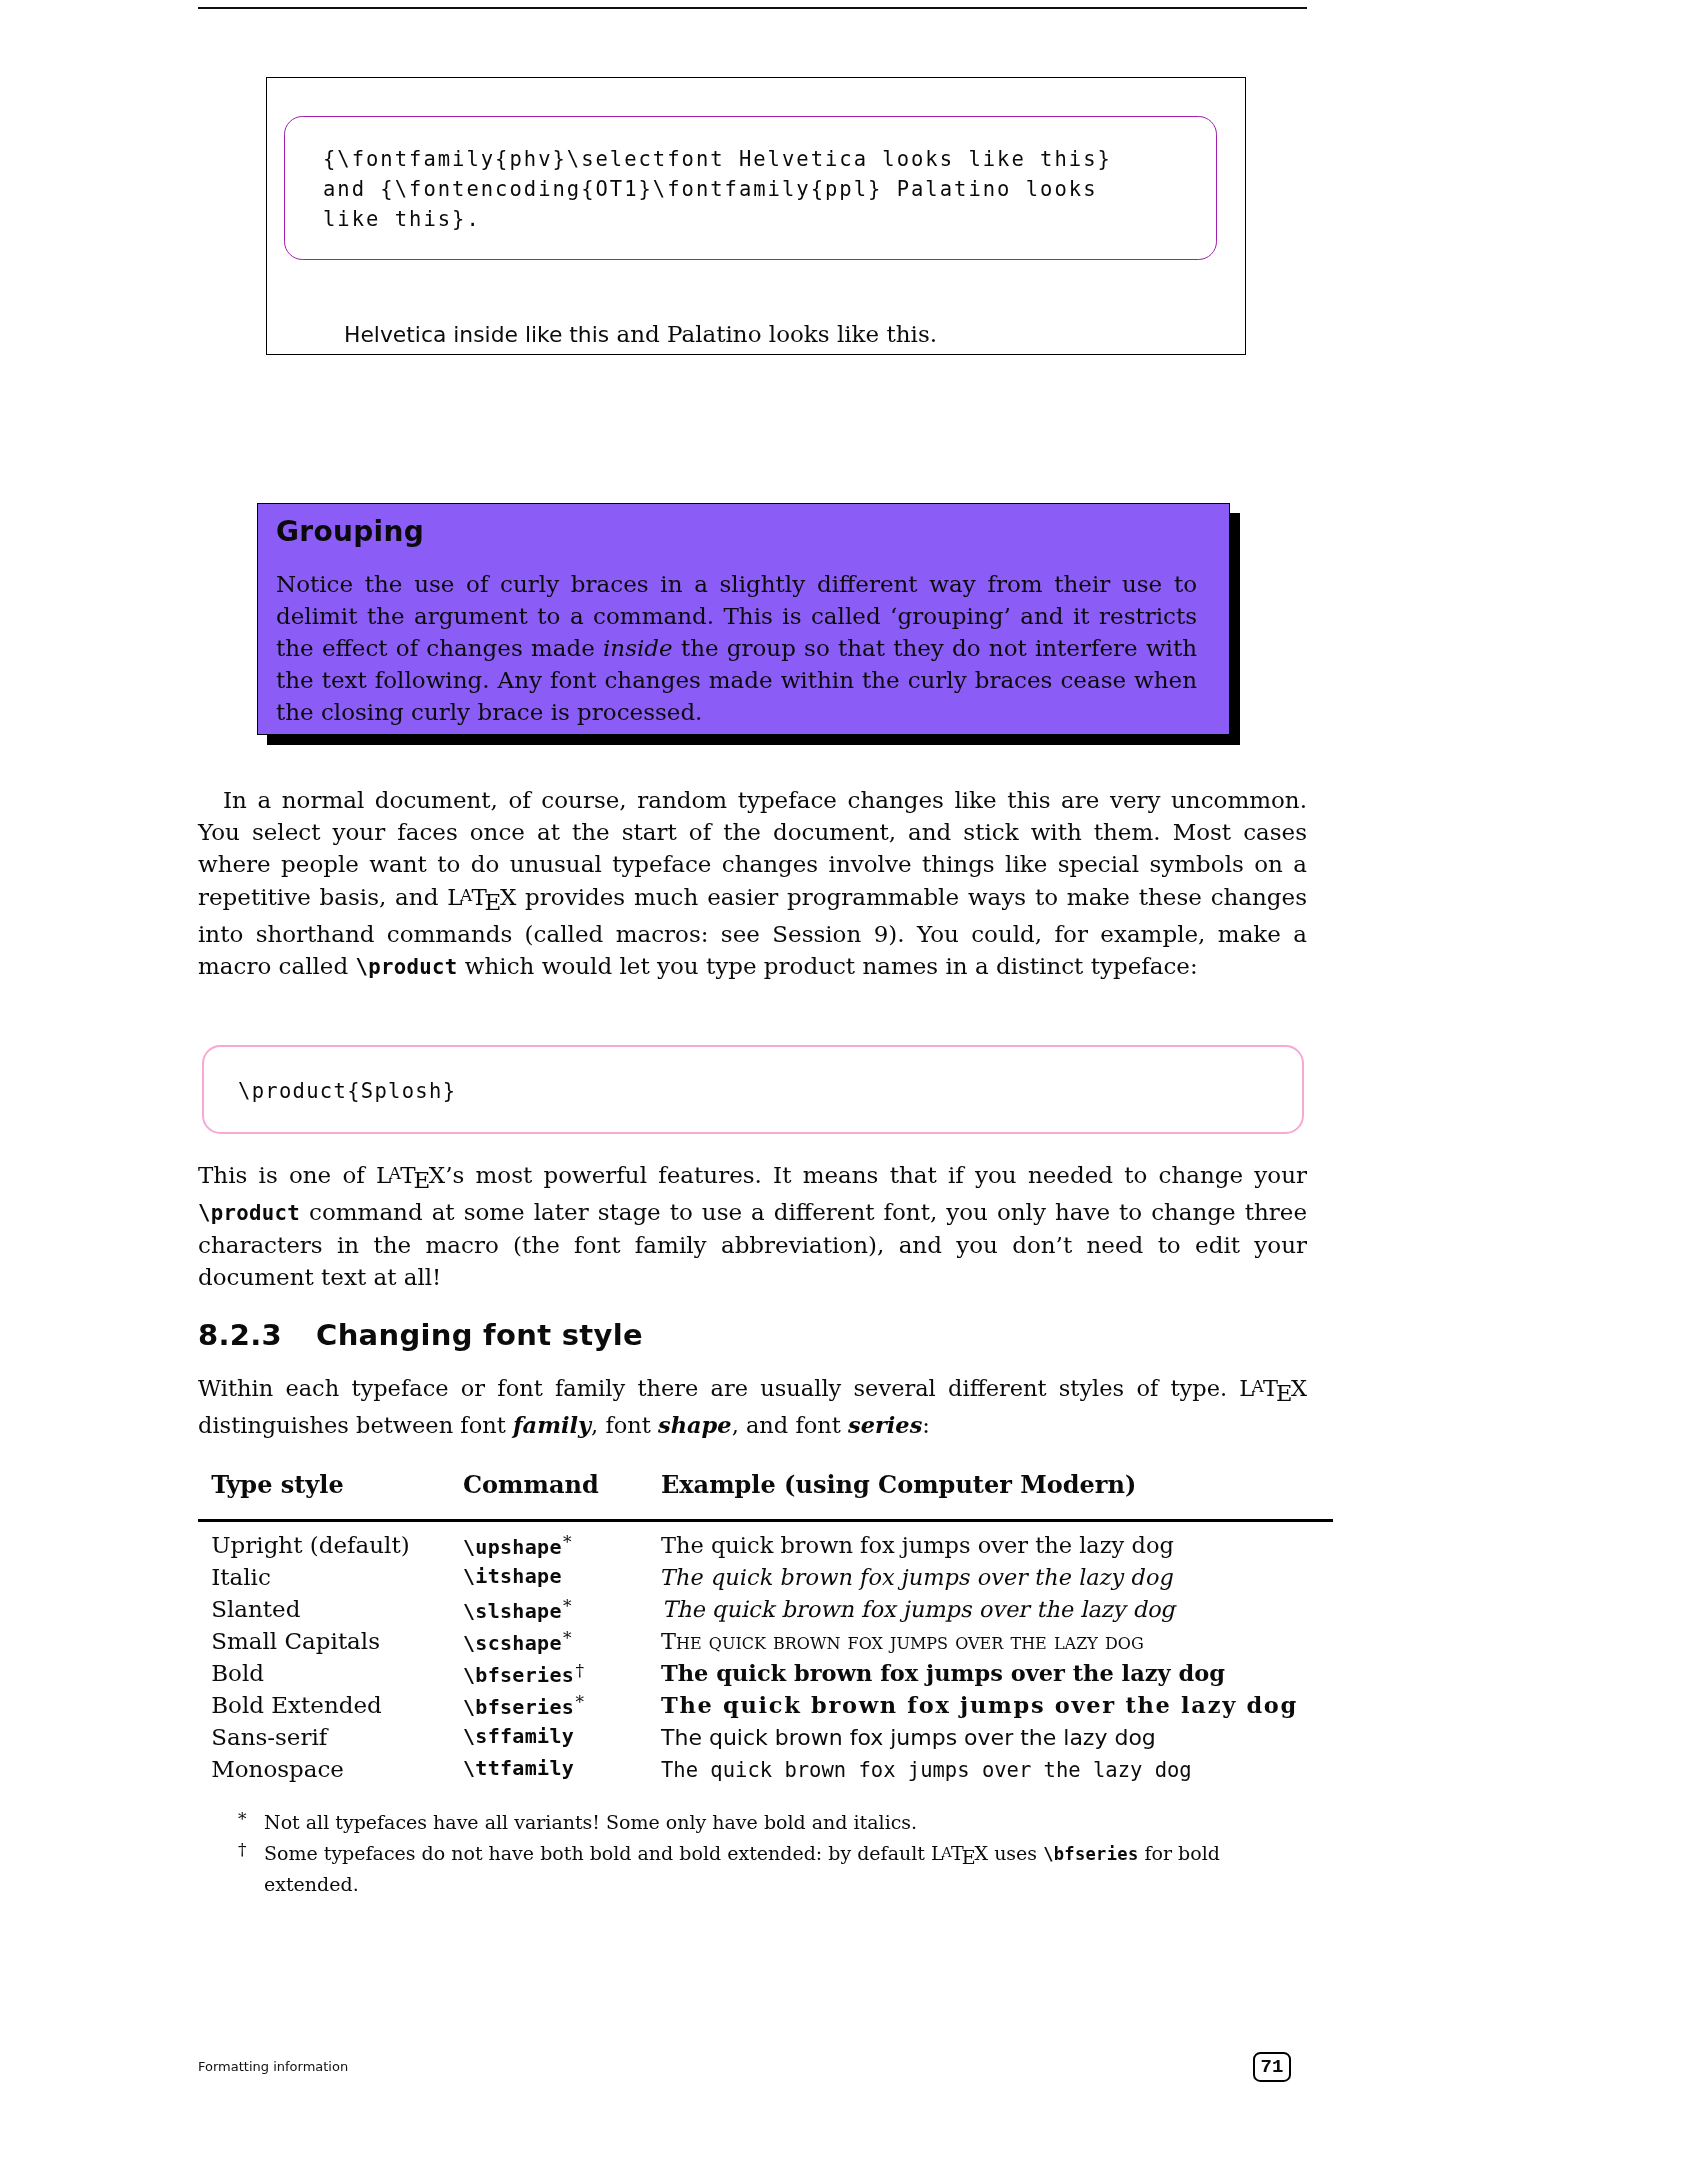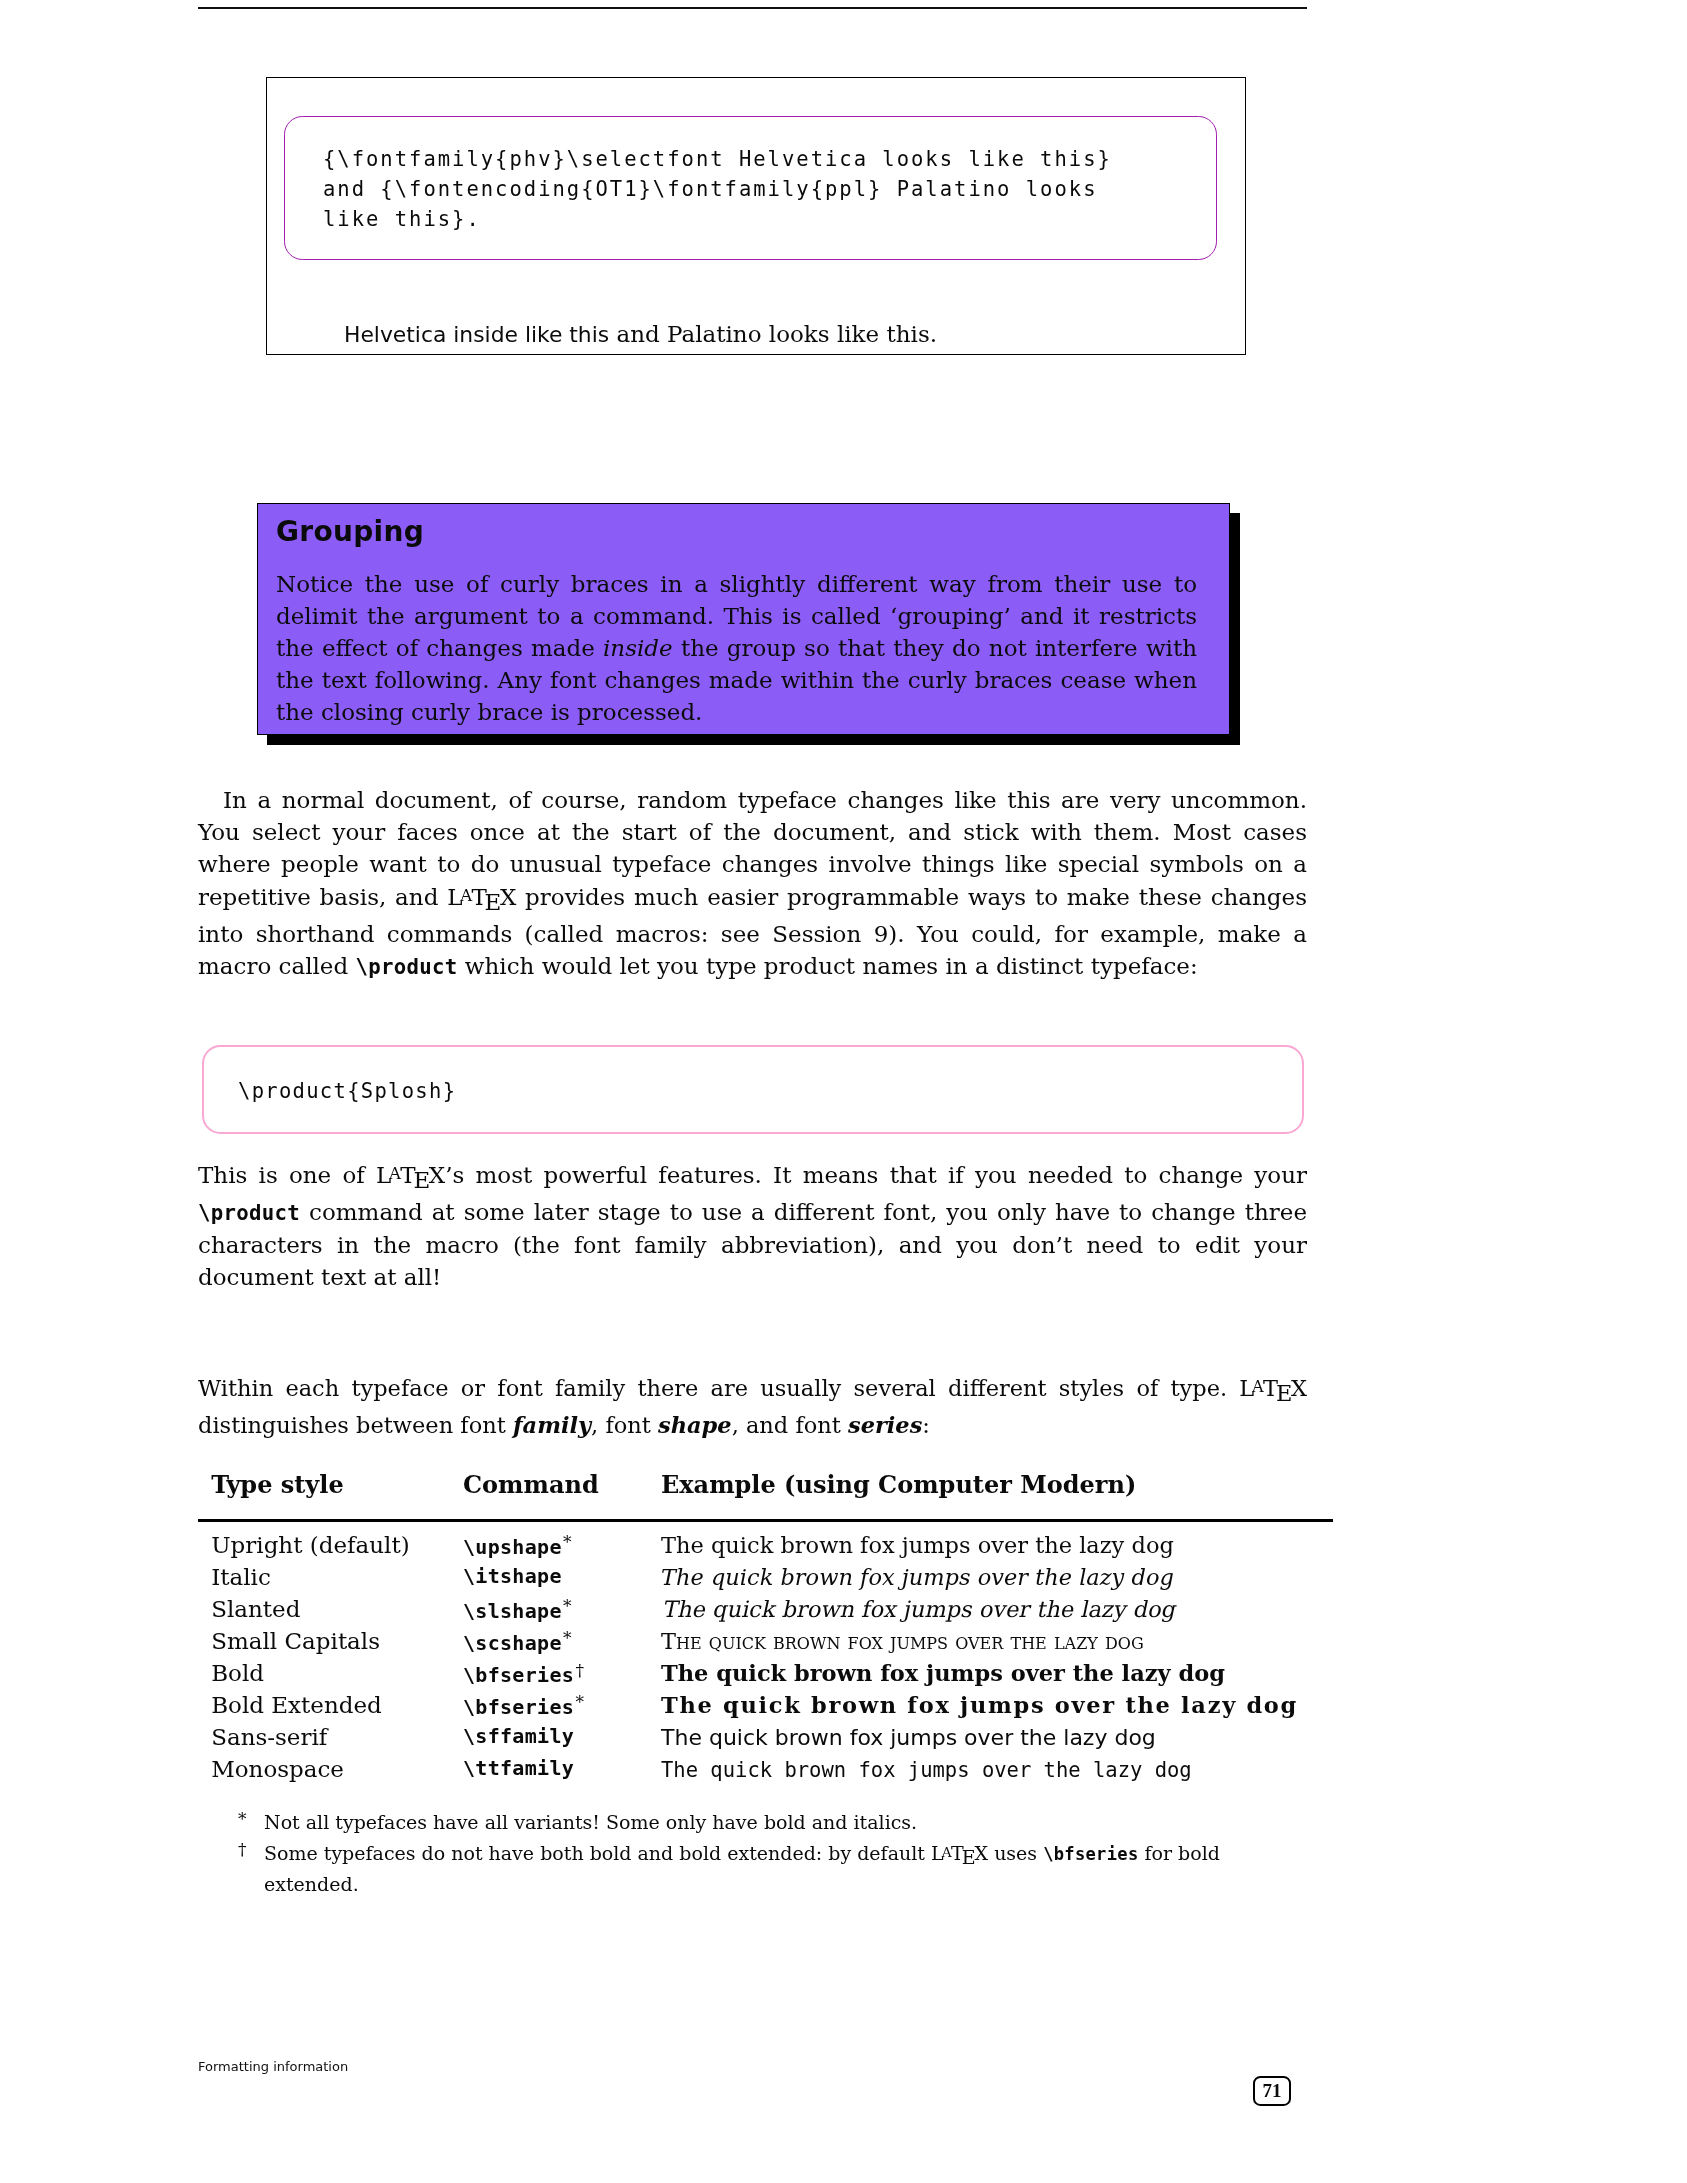--- a/index.html
+++ b/index.html
@@ -107,23 +107,22 @@
   .fn-text{display:block;margin-left:66px;text-align:left;}
   
   #footer-title{
     left:198px;top:2059px;
     font-family:"DejaVu Sans", sans-serif;font-size:13px;color:#111;
   }
   #page-number-box{
     left:1253px;top:2052px;width:38px;height:30px;
     border:2px solid #000;border-radius:7.3px;
     display:flex;align-items:center;justify-content:center;
-    font-family:Liberation Serif, serif;font-weight:bold;font-size:19px;
-    box-sizing:border-box;
-    margin-top:24px;
+    font-family:Liberation Mono, monospace;font-weight:bold;font-size:19px;
+    box-sizing:border-box;
   }
 </style>
 </head>
 <body>
 
 <div id="page">
 
   <div id="top-rule" class="abs"></div>
 
   <div id="example1" class="abs">
@@ -144,20 +143,23 @@
   </div>
 
   <div id="para2" class="abs para indent"><span>In a normal document, of course, random typeface changes like this are very uncommon.  You select your faces once at the start of the document, and stick with them. Most cases where people want to do unusual typeface changes involve things like special symbols on a repetitive basis, and </span><span class="latex">L<span class="lx-a">A</span>T<span class="lx-e">E</span>X</span><span> provides much easier programmable ways to make these changes into shorthand commands (called macros: see Session 9).  You could, for example, make a macro called </span><span class="seg-tt">\product</span><span> which would let you type product names in a distinct typeface:</span></div>
 
   <div id="example2" class="abs">
     <div class="codeline">\product{Splosh}</div>
   </div>
 
   <div id="para3" class="abs para"><span>This is one of </span><span class="latex">L<span class="lx-a">A</span>T<span class="lx-e">E</span>X</span><span>’s most powerful features.  It means that if you needed to change your </span><span class="seg-tt">\product</span><span> command at some later stage to use a different font, you only have to change three characters in the macro (the font family abbreviation), and you don’t need to edit your document text at all!</span></div>
 
+  <div id="section-heading" class="abs">
+    <span class="sec-num">8.2.3</span><span>Changing font style</span>
+  </div>
 
   <div id="para4" class="abs para"><span>Within each typeface or font family there are usually several different styles of type. </span><span class="latex">L<span class="lx-a">A</span>T<span class="lx-e">E</span>X</span><span> distinguishes between font </span><span class="seg-bi">family</span><span>, font </span><span class="seg-bi">shape</span><span>, and font </span><span class="seg-bi">series</span><span>:</span></div>
 
   <div id="font-table" class="abs">
     <div class="t-hrow">
       <span class="tc c1 th">Type style</span>
       <span class="tc c2 th">Command</span>
       <span class="tc c3 th">Example (using Computer Modern)</span>
     </div>
     <div id="header-rule"></div>

